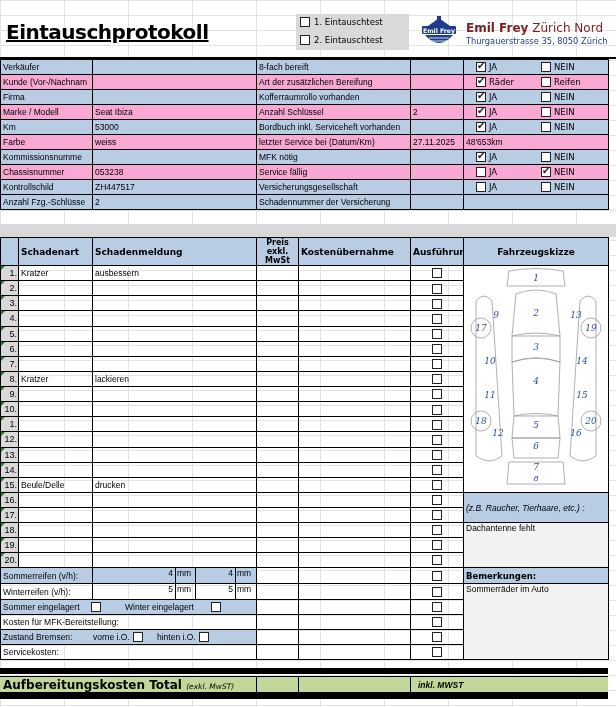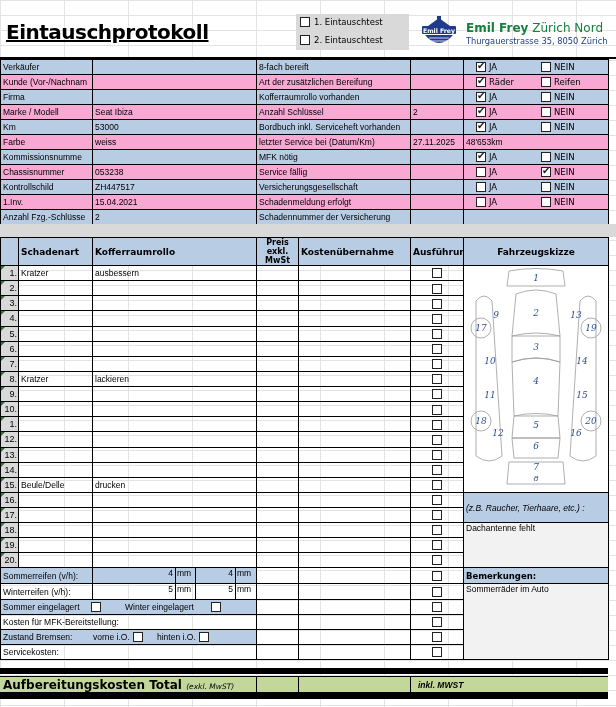--- a/index.html
+++ b/index.html
@@ -7,21 +7,21 @@
   .grid-bg { position: absolute; left: 0; top: 0; width: 616px; height: 707px;
     background-image: linear-gradient(#e3e3e3 1px, transparent 1px), linear-gradient(90deg, #e3e3e3 1px, transparent 1px);
     background-size: 100% 15px, 64px 100%; }
   .abs { position: absolute; }
   .title { left: 6px; top: 20px; font-size: 20px; font-weight: bold; text-decoration: underline; font-family: "DejaVu Sans", sans-serif; letter-spacing: -0.5px; }
   .test-box { left: 296px; top: 14px; width: 113px; height: 36px; background: #d9d9d9; }
   .test-item { position: absolute; left: 4px; font-size: 8.5px; display: flex; align-items: center; gap: 4px; font-family: "DejaVu Sans", sans-serif; }
   .cb { display: inline-block; width: 10px; height: 10px; border: 1px solid #222; background: #fff; position: relative; vertical-align: middle; }
   .cb.checked::after { content: "✔"; position: absolute; left: 0px; top: -3px; font-size: 10px; color: #222; }
   .logo { left: 420px; top: 15px; width: 38px; height: 34px; }
-  .brand { left: 466px; top: 21px; font-size: 12px; color: #15803d; font-family: "DejaVu Sans", sans-serif; }
+  .brand { left: 466px; top: 21px; font-size: 12px; color: #7f1d1d; font-family: "DejaVu Sans", sans-serif; }
   .brand b { font-weight: bold; }
   .addr { left: 466px; top: 36px; font-size: 8.3px; color: #1f3c8c; font-family: "DejaVu Sans", sans-serif; }
   .topline { left: 0; top: 57px; width: 616px; height: 2px; background: #000; }
 
   table.info { position: absolute; left: 0; top: 59px; border-collapse: collapse; table-layout: fixed; width: 608px; }
   table.info td { height: 15px; border: 1px solid #000; padding: 0 2px; white-space: nowrap; overflow: hidden; font-size: 8.5px; }
   table.info tr.blue td { background: #b8cce4; }
   table.info tr.white td { background: #f9a8d4; }
   .cbcell { display: flex; align-items: center; }
   .cbcell span.opt { display: inline-flex; align-items: flex-end; gap: 3px; width: 70px; font-family: "DejaVu Sans", sans-serif; font-size: 8.5px; }
@@ -228,38 +228,20 @@
               <span class="cb"></span>
               <span>JA</span>
             </span>
             <span class="opt">
               <span class="cb"></span>
               <span>NEIN</span>
             </span>
           </div>
         </td>
       </tr>
-      <tr class="white">
-        <td>1.Inv.</td>
-        <td>15.04.2021</td>
-        <td>Schadenmeldung erfolgt</td>
-        <td></td>
-        <td>
-          <div class="cbcell">
-            <span class="opt" style="margin-left:10px">
-              <span class="cb"></span>
-              <span>JA</span>
-            </span>
-            <span class="opt">
-              <span class="cb"></span>
-              <span>NEIN</span>
-            </span>
-          </div>
-        </td>
-      </tr>
       <tr class="blue">
         <td>Anzahl Fzg.-Schlüsse</td>
         <td>2</td>
         <td>Schadennummer der Versicherung</td>
         <td></td>
         <td></td>
       </tr>
     </tbody>
 </table>
 
@@ -272,21 +254,21 @@
       <col style="width:164px">
       <col style="width:42px">
       <col style="width:112px">
       <col style="width:53px">
       <col style="width:145px">
     </colgroup>
   <thead>
     <tr>
       <th style="background:#b8cce4"></th>
       <th>Schadenart</th>
-      <th>Kofferraumrollo</th>
+      <th>Schadenmeldung</th>
       <th style="font-size:8px;text-align:center;white-space:normal;line-height:9px;">Preis exkl. MwSt</th>
       <th>Kostenübernahme</th>
       <th style="text-align:center;">Ausführung</th>
       <th style="text-align:center;">Fahrzeugskizze</th>
     </tr>
   </thead>
   <tbody id="main-body">
       <tr>
         <td class="num">1.</td>
         <td>Kratzer</td>

